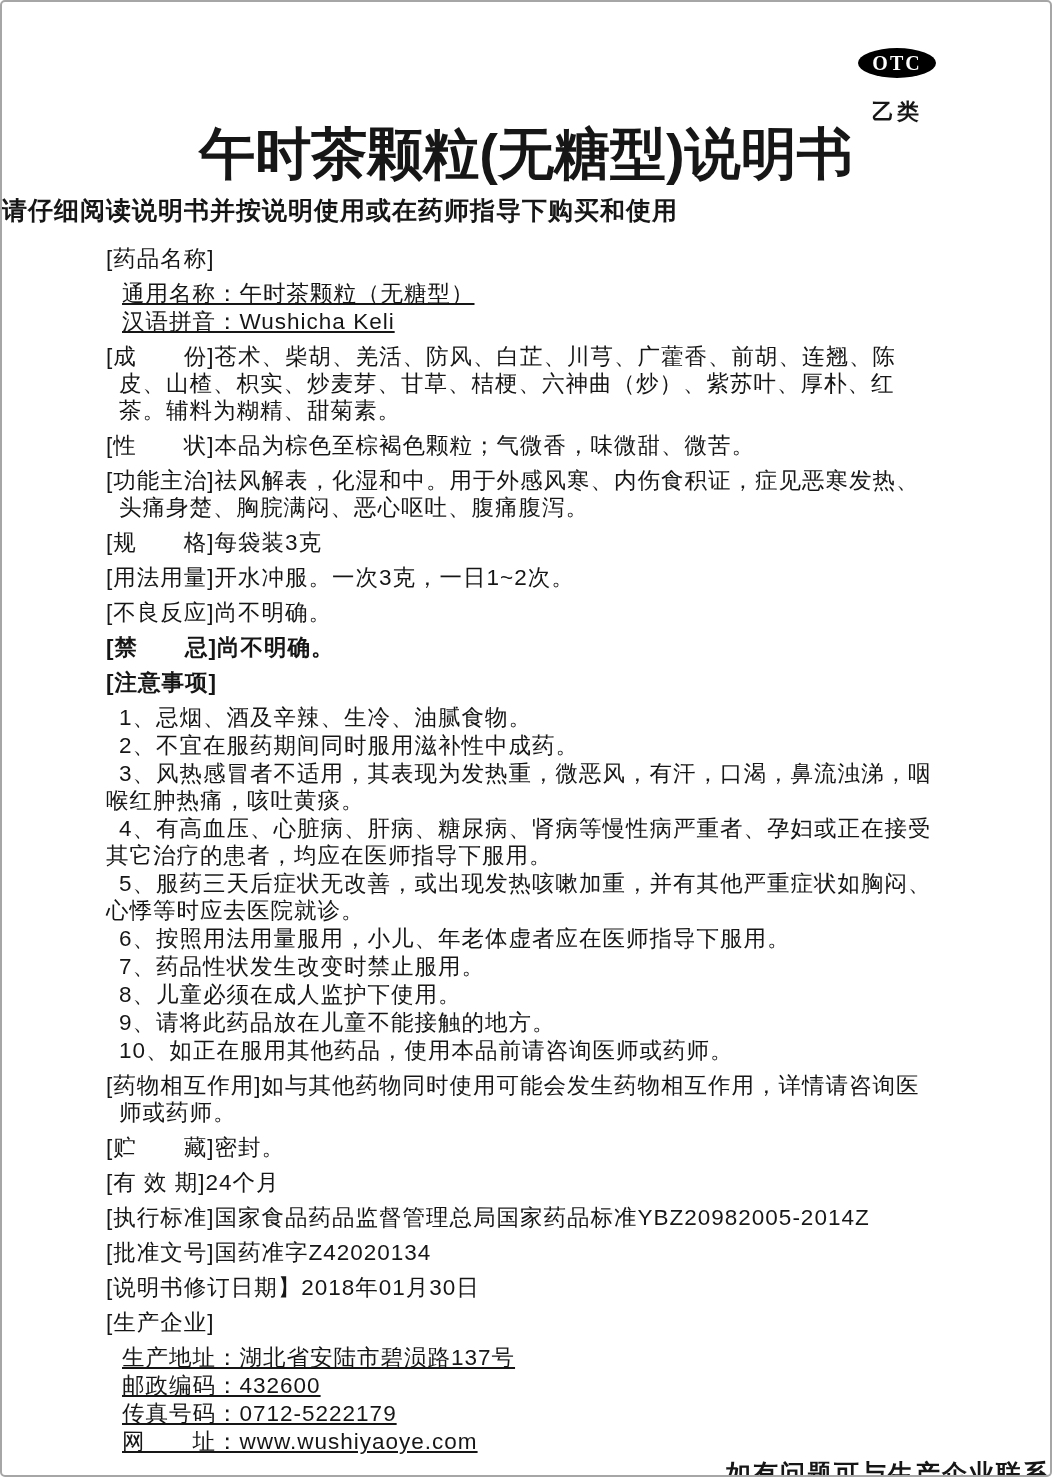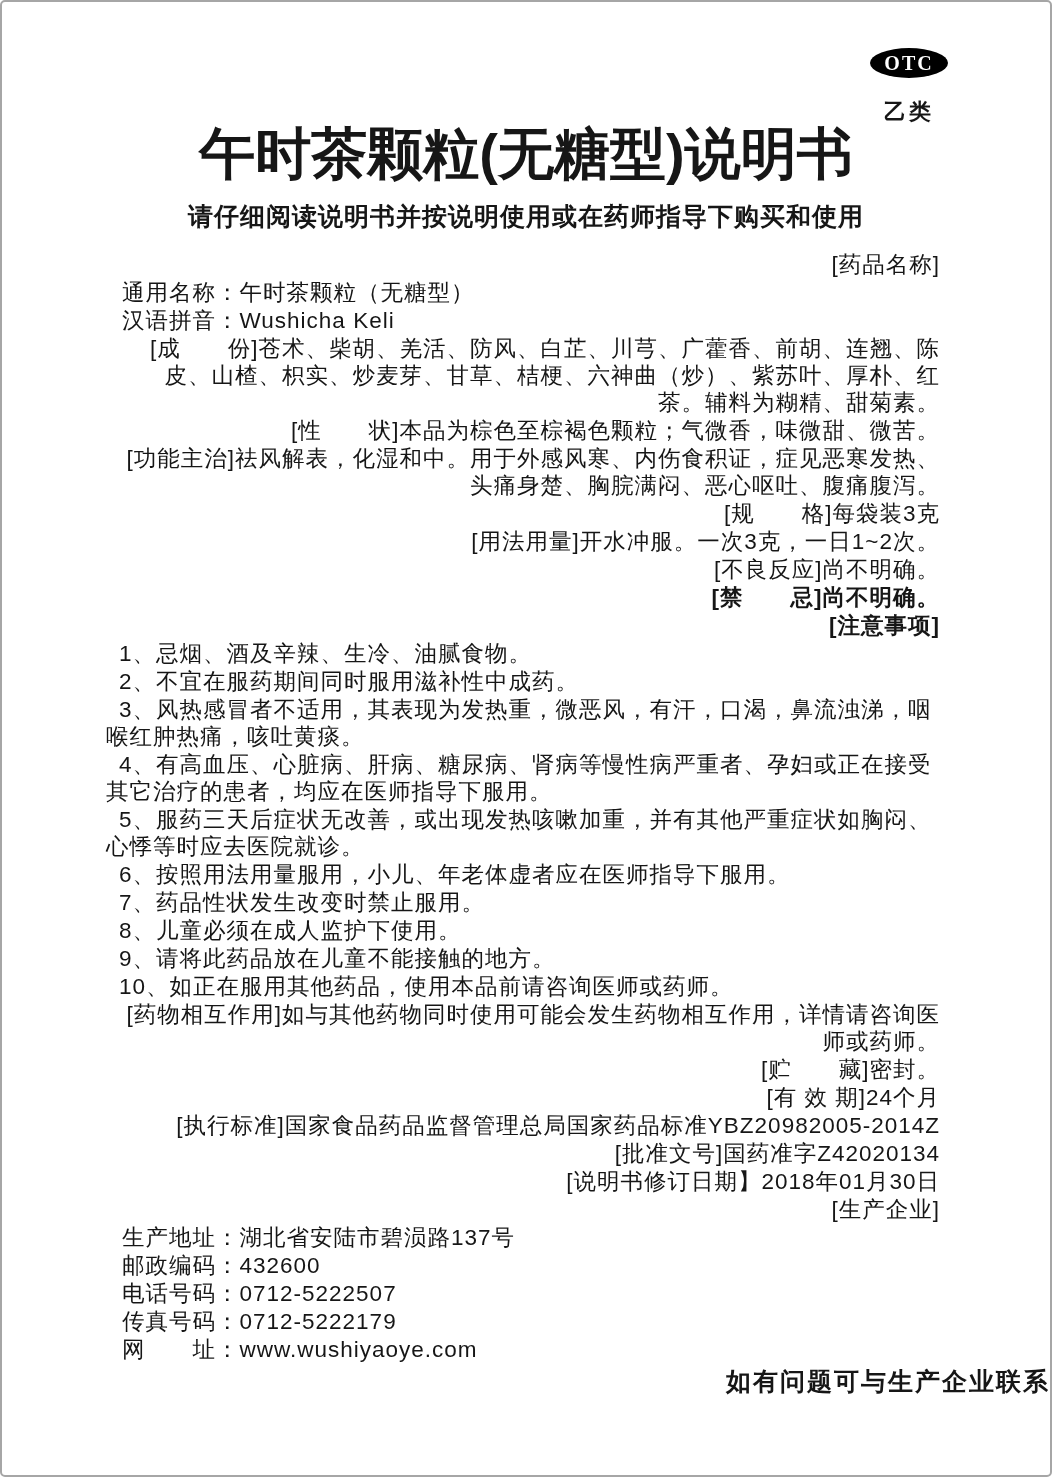--- a/index.html
+++ b/index.html
@@ -7,43 +7,43 @@
     position:relative;
     width:1052px;height:1477px;
     box-sizing:border-box;
     border:2px solid #a6a6a6;
     border-radius:5px;
     background:#ffffff;
     color:#161616;
     font-family:"Liberation Sans","DejaVu Sans",sans-serif;
     overflow:hidden;
   }
-  .otc-badge{position:absolute;top:46px;right:102px;text-align:center;}
+  .otc-badge{position:absolute;top:46px;right:114px;text-align:center;}
   .otc-ellipse{
     width:78px;height:30px;background:#000;border-radius:50%;
     display:flex;align-items:center;justify-content:center;margin:0 auto;
   }
   .otc-ellipse span{
     color:#fff;font-family:"Liberation Serif","DejaVu Serif",serif;
     font-weight:bold;font-size:20px;letter-spacing:2px;
   }
   .otc-class{font-size:22px;font-weight:bold;margin-top:19px;letter-spacing:3px;}
   .title{
     margin:120px 0 0;text-align:center;
     font-size:56px;font-weight:bold;line-height:1.15;letter-spacing:0;
   }
   .subtitle{
-    text-align:center;font-size:25px;font-weight:bold;margin-top:14px;letter-spacing:1px;
+    font-size:25px;font-weight:bold;margin-top:8px;letter-spacing:1px;
   }
   .leaflet-body{
     margin:18px 110px 0 104px;
     font-size:22.5px;line-height:27px;letter-spacing:1px;
   }
-  .entry{padding-left:13px;text-indent:-13px;margin:1px 0;text-align:right;}
-  .sub{padding-left:16px;margin:1px 0;}
+  .entry{padding-left:13px;text-indent:-13px;margin:8px 0;}
+  .sub{padding-left:16px;margin:1px 0;text-decoration:underline;}
   .item{text-indent:13px;font-weight:normal;margin:1px 0;}
   .bold{font-weight:bold;}
   .footer{
     text-align:right;font-size:25px;font-weight:bold;margin-top:2px;letter-spacing:2px;
   }
 </style>
 </head>
 <body>
 
 <div class="page">
@@ -82,20 +82,19 @@
       <div class="item"><span>10、如正在服用其他药品，使用本品前请咨询医师或药师。</span></div>
       <div class="entry"><span>[药物相互作用]</span><span>如与其他药物同时使用可能会发生药物相互作用，详情请咨询医师或药师。</span></div>
       <div class="entry"><span>[贮　　藏]</span><span>密封。</span></div>
       <div class="entry"><span>[有 效 期]</span><span>24个月</span></div>
       <div class="entry"><span>[执行标准]</span><span>国家食品药品监督管理总局国家药品标准YBZ20982005-2014Z</span></div>
       <div class="entry"><span>[批准文号]</span><span>国药准字Z42020134</span></div>
       <div class="entry"><span>[说明书修订日期】</span><span>2018年01月30日</span></div>
       <div class="entry"><span>[生产企业]</span></div>
       <div class="sub"><span>生产地址：湖北省安陆市碧涢路137号</span></div>
       <div class="sub"><span>邮政编码：432600</span></div>
-      <div class="sub"><span>电话号码：0712-5222507</span></div>
       <div class="sub"><span>传真号码：0712-5222179</span></div>
       <div class="sub"><span>网　　址：www.wushiyaoye.com</span></div>
     </div>
 
   <div class="footer">如有问题可与生产企业联系</div>
 
 </div>
 
 </body></html>

